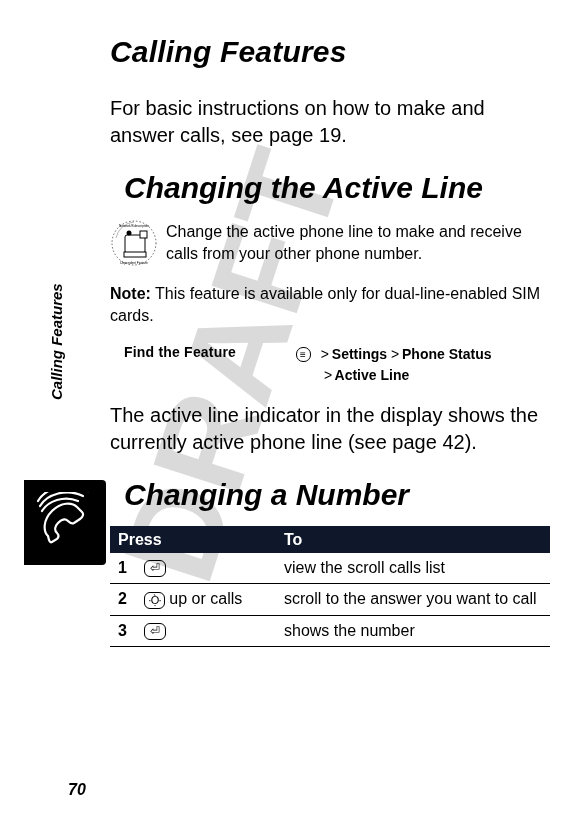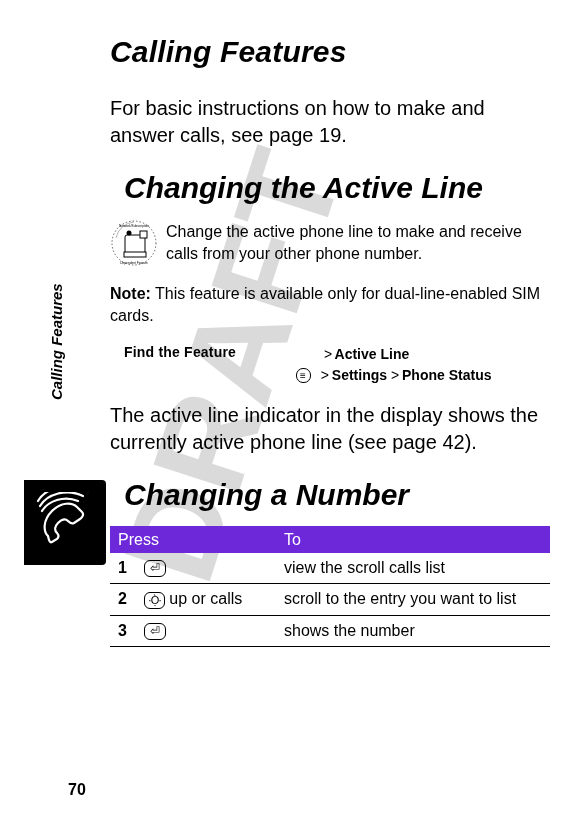--- a/index.html
+++ b/index.html
@@ -124,24 +124,24 @@
       justify-content: center;
     }
     
     table.redial {
       width: 100%;
       border-collapse: collapse;
       font-size: 16px;
       margin-bottom: 8px;
     }
     table.redial thead th {
-      background: #6d28d9;
+      background: #0f172a;
       color: #fff;
       text-align: left;
-      font-weight: 400;
+      font-weight: 700;
       padding: 5px 8px 4px 8px;
     }
     table.redial td {
       border-bottom: 1px solid #000;
       padding: 6px 8px;
       vertical-align: top;
     }
     table.redial td.step {
       font-weight: 700;
       width: 26px;
@@ -159,20 +159,21 @@
       font-family: Arial, sans-serif;
       vertical-align: middle;
     }
     .nav-key { padding: 0 3px; letter-spacing: -1px; font-size: 11px; }
     .page-num {
       position: absolute;
       left: 68px;
       bottom: 20px;
       font-weight: 800;
       font-size: 16px;
+      font-style: italic;
     }
   </style>
 </head>
 <body>
 
 <svg class="watermark" viewBox="0 0 330 700">
   <text x="165" y="350" text-anchor="middle" transform="rotate(-72 165 350)" font-family="Arial Black, Arial" font-size="130" font-weight="900" fill="#a8a8a8">DRAFT</text>
 </svg>
 
 <div class="side-label">Calling Features</div>
@@ -210,31 +211,31 @@
     <p class="section-text">Change the active phone line to make and receive calls from your other phone number.</p>
   </div>
 
   <p class="section-text cont">
     <span class="bold">Note:</span><span> This feature is available only for dual-line-enabled SIM cards.</span>
   </p>
 
   <div class="find-feature">
     <div class="ff-label">Find the Feature</div>
     <div>
-      <div class="ff-path" style="padding-left:28px">
-        <span class="gt">&gt;</span>
-        <span>Active Line</span>
-      </div>
       <div class="ff-path">
         <span class="menu-key">≡</span>
         <span class="gt">&gt;</span>
         <span>Settings</span>
         <span class="gt">&gt;</span>
         <span>Phone Status</span>
       </div>
+      <div class="ff-path" style="padding-left:28px">
+        <span class="gt">&gt;</span>
+        <span>Active Line</span>
+      </div>
     </div>
   </div>
 
   <p class="after-text">The active line indicator in the display shows the currently active phone line (see page 42).</p>
 
   <h2 class="section">Changing a Number</h2>
 
   <table class="redial">
     <thead>
       <tr>
@@ -248,21 +249,21 @@
         <td class="press">
           <span class="key-o">⏎</span><span></span>
         </td>
         <td>view the scroll calls list</td>
       </tr>
       <tr>
         <td class="step">2</td>
         <td class="press">
           <span class="nav-key">·Ọ̀·</span><span> up or calls</span>
         </td>
-        <td>scroll to the entry you want to list</td>
+        <td>scroll to the answer you want to call</td>
       </tr>
       <tr>
         <td class="step">3</td>
         <td class="press">
           <span class="key-o">⏎</span><span></span>
         </td>
         <td>shows the number</td>
       </tr>
     </tbody>
   </table>

